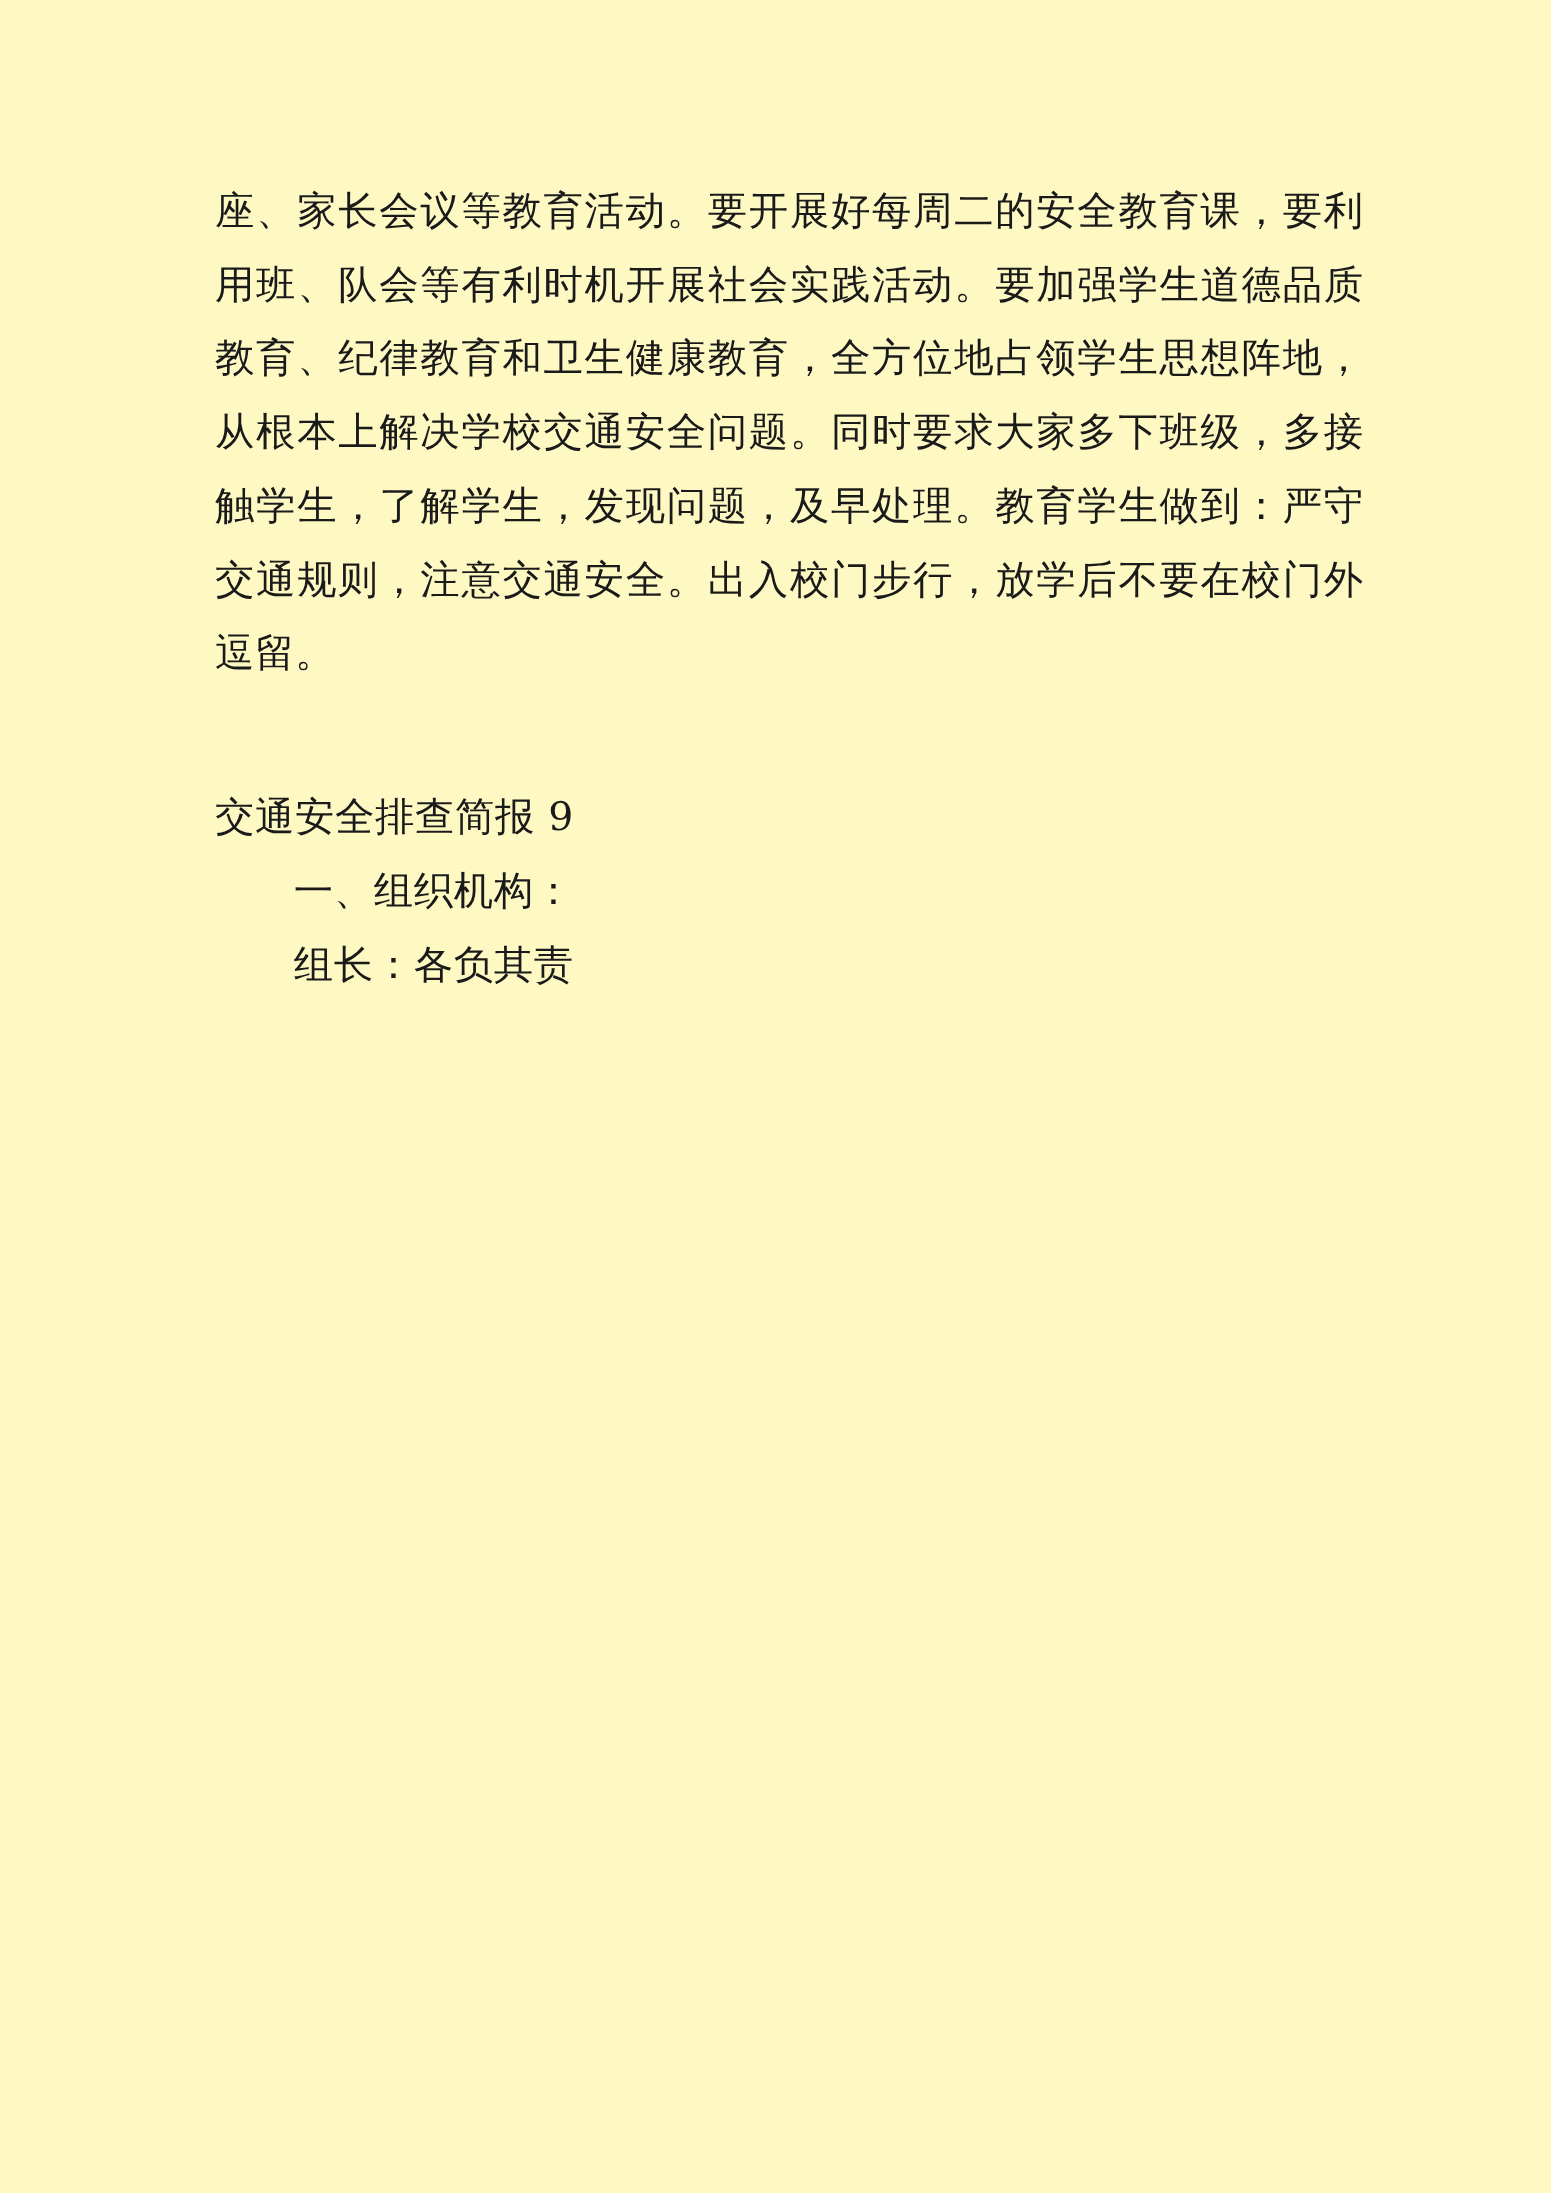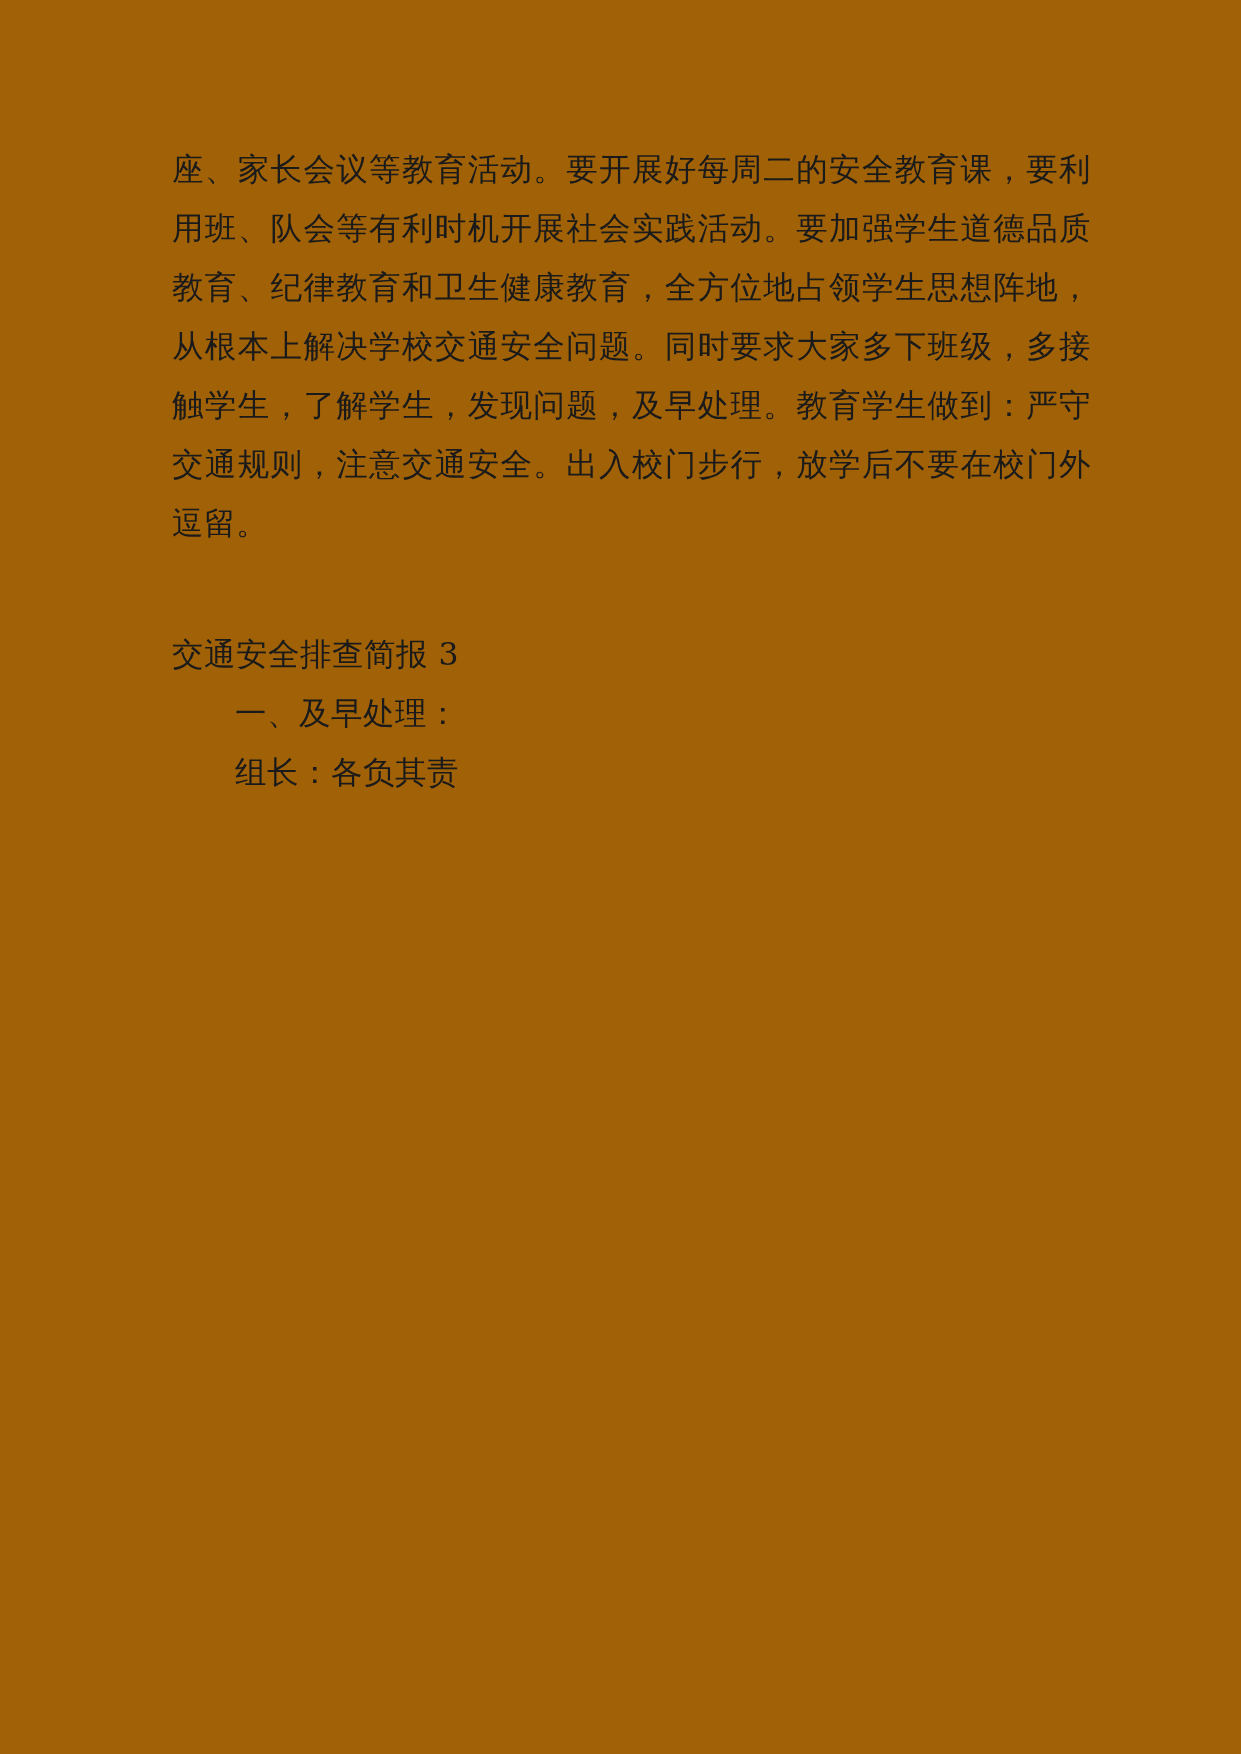--- a/index.html
+++ b/index.html
@@ -12,21 +12,21 @@
     height: 1754px;
     font-family: "DejaVu Serif", "Liberation Serif", serif;
     color: #1a1a1a;
     overflow: hidden;
   }
   .page {
     box-sizing: border-box;
     width: 1241px;
     height: 1754px;
     padding: 140px 150px 120px 172px;
-    background: #a16207;
+    background: #fef9c3;
   }
   .doc-body {
     font-size: 31.5px;
     line-height: 59px;
     letter-spacing: 0.5px;
     text-align: justify;
     text-justify: inter-ideograph;
   }
   .para {
     margin: 0 0 0 0;
@@ -49,21 +49,21 @@
 <body>
 
 <div class="page">
   <div class="doc-body">
 
     <p class="para no-indent">座、家长会议等教育活动。要开展好每周二的安全教育课，要利用班、队会等有利时机开展社会实践活动。要加强学生道德品质教育、纪律教育和卫生健康教育，全方位地占领学生思想阵地，从根本上解决学校交通安全问题。同时要求大家多下班级，多接触学生，了解学生，发现问题，及早处理。教育学生做到：严守交通规则，注意交通安全。出入校门步行，放学后不要在校门外逗留。</p>
 
 
     <div class="spacer-lg"></div>
 
-    <p class="heading">交通安全排查简报 3</p>
+    <p class="heading">交通安全排查简报 9</p>
 
 
-    <p class="para">一、及早处理：</p>
+    <p class="para">一、组织机构：</p>
 
     <p class="para">组长：各负其责</p>
 
   </div>
 </div>
 
 </body></html>

